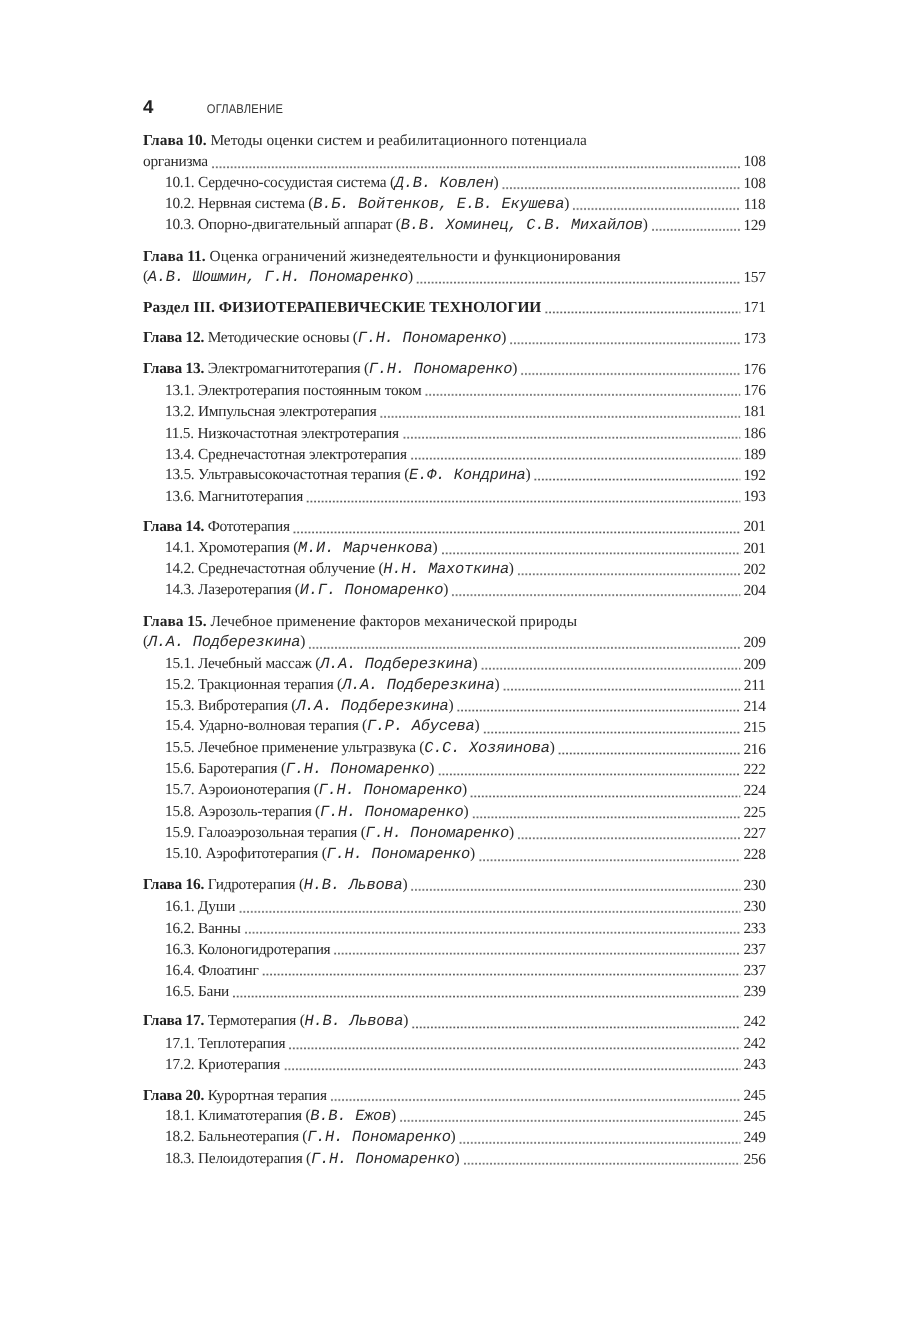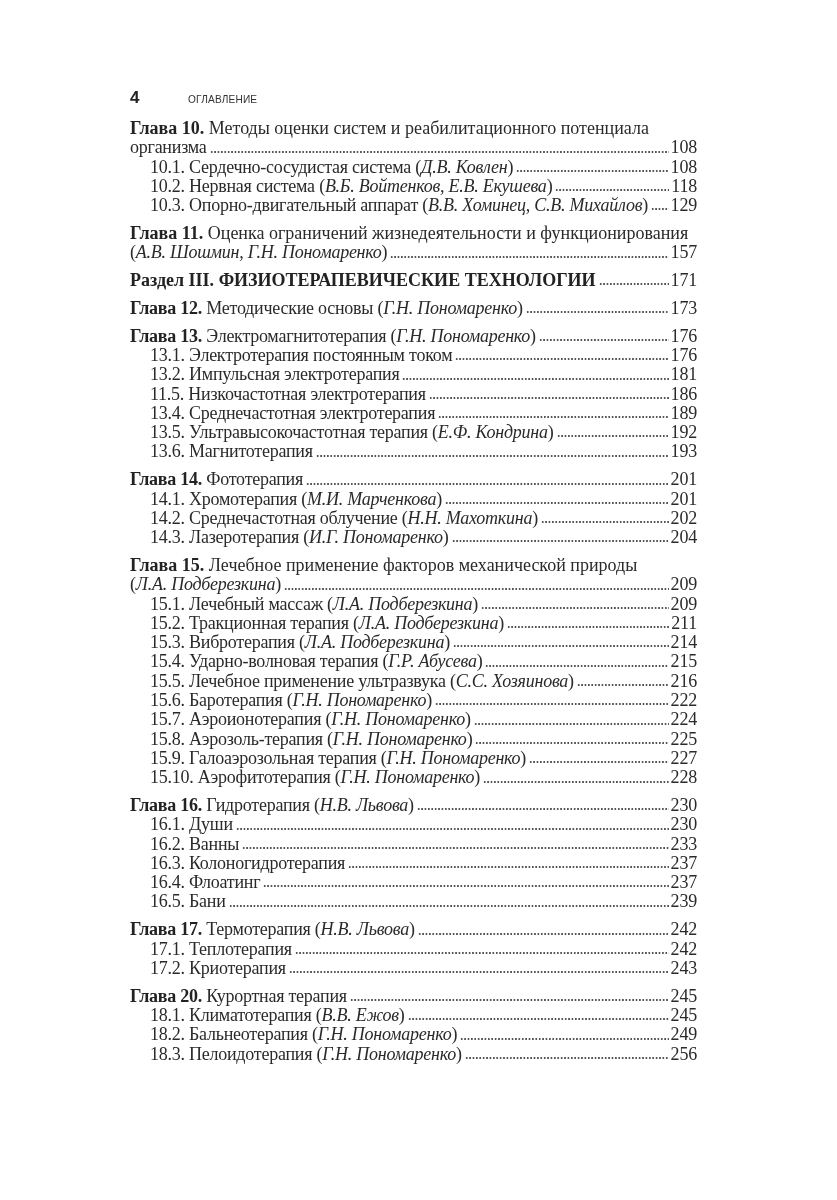--- a/index.html
+++ b/index.html
@@ -3,30 +3,30 @@
   <meta charset="utf-8">
   <style>
     html, body { margin: 0; padding: 0; background: #ffffff; }
     body { width: 837px; height: 1200px; position: relative; overflow: hidden;
            font-family: "Liberation Serif", "DejaVu Serif", serif; color: #2a2a2a; }
     .page-header { position: absolute; left: 130px; top: 88px; height: 20px; display: flex; align-items: baseline; }
     .page-num { font-family: "Liberation Sans", "DejaVu Sans", sans-serif; font-weight: bold; font-size: 17px; color: #222; width: 58px; }
     .running-title { font-family: "Liberation Sans", "DejaVu Sans", sans-serif; font-size: 11.5px; letter-spacing: 0.2px; color: #333; transform: scaleX(0.88); transform-origin: left; }
     .toc { position: absolute; left: 130px; top: 119px; width: 567px; }
     .group { margin-bottom: 8.5px; }
-    .line { display: flex; align-items: flex-end; height: 19.3px; line-height: 19.3px; font-size: 18px; white-space: nowrap; }
+    .line { display: flex; align-items: flex-end; height: 19.3px; line-height: 19.3px; font-size: 14px; white-space: nowrap; }
     .line.wrap { display: block; }
     .line .txt { flex: 0 0 auto; letter-spacing: -0.25px; text-align: center; }
     .line .dots { flex: 1 1 auto; overflow: hidden; margin: 0 2px 5px 3px; height: 2px;
                   background-image: radial-gradient(circle, #555 0.7px, transparent 0.9px);
                   background-size: 3.4px 2px; background-repeat: repeat-x; background-position: left center; }
     .line .pg { flex: 0 0 auto; text-align: center; min-width: 22px; letter-spacing: -0.2px; }
     .sub { padding-left: 20px; }
     b.lbl { font-weight: bold; color: #222; }
-    i.auth { font-style: italic; }
+    i.auth { font-style: italic; font-family: Liberation Mono, monospace; }
     .section .txt { font-weight: bold; color: #222; letter-spacing: 0px; }
   </style>
 </head>
 <body>
 
 <div class="page-header">
   <span class="page-num">4</span>
   <span class="running-title">ОГЛАВЛЕНИЕ</span>
 </div>
 

